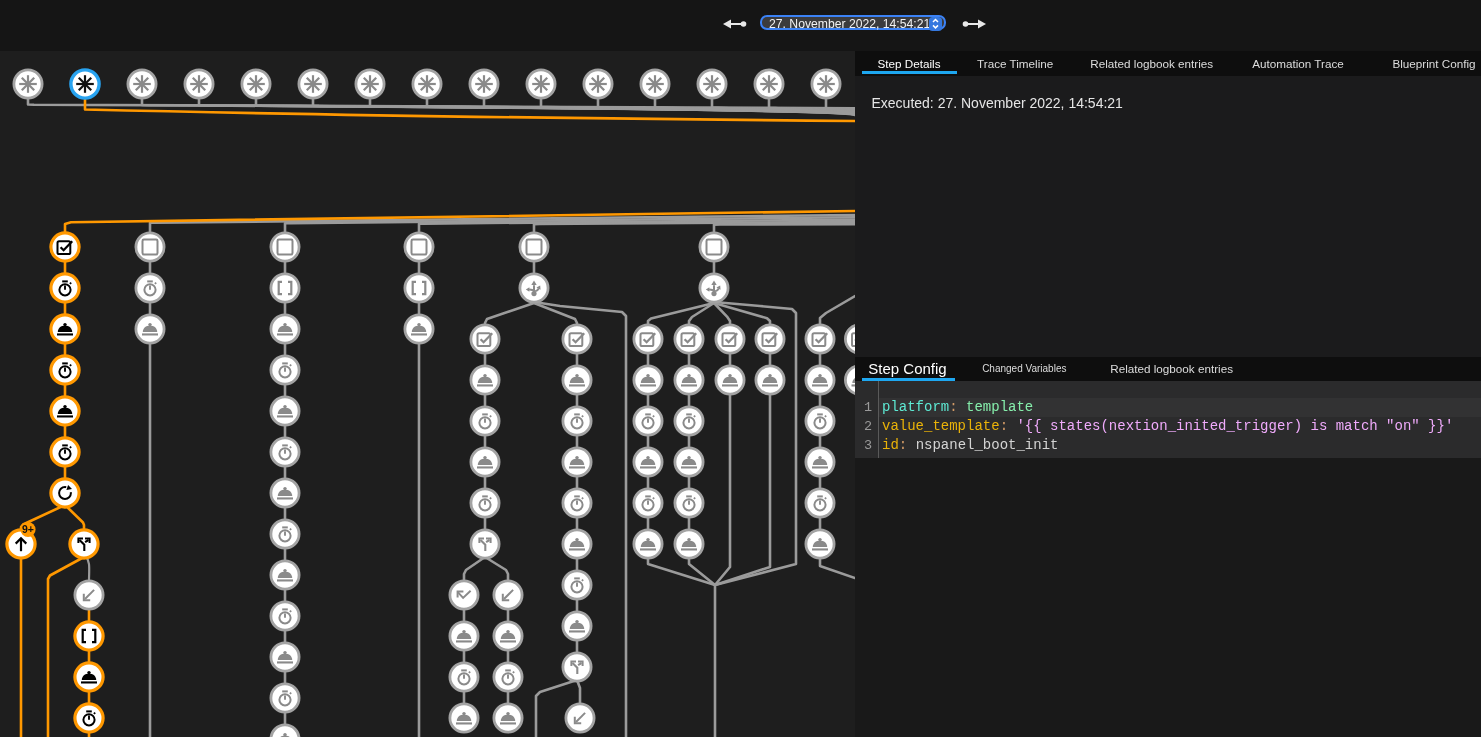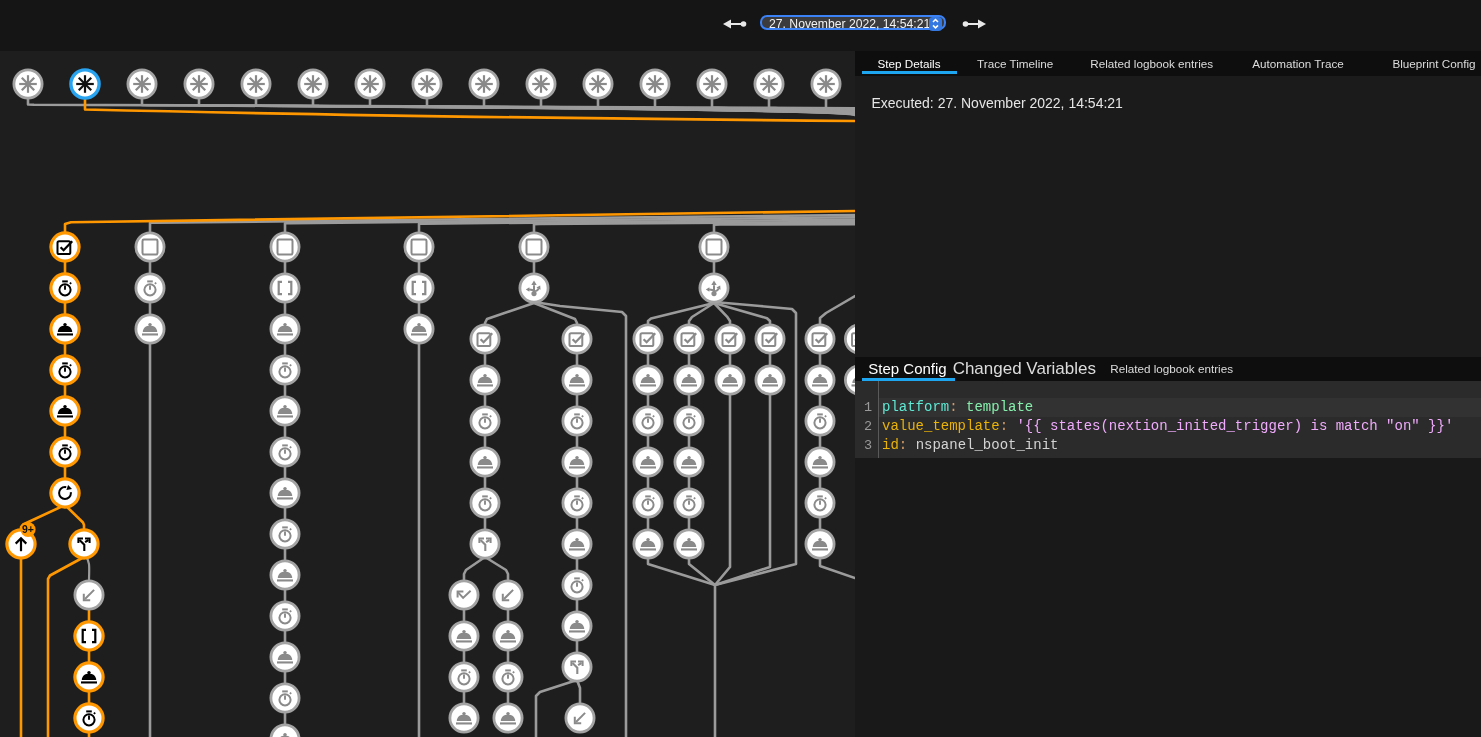--- a/index.html
+++ b/index.html
@@ -727,15 +727,15 @@
   </div>
   <div style="position:absolute;left:0;top:407px;width:626px;height:279px;background:#191919"></div>
 </div>
 
 <div style="position:absolute;left:909.0px;top:51px;height:25px;line-height:25px;transform:translateX(-50%);color:#ffffff;font-size:11.7px;white-space:nowrap">Step Details</div>
     <div style="position:absolute;left:1015.2px;top:51px;height:25px;line-height:25px;transform:translateX(-50%);color:#dcdcdc;font-size:11.7px;white-space:nowrap">Trace Timeline</div>
     <div style="position:absolute;left:1151.7px;top:51px;height:25px;line-height:25px;transform:translateX(-50%);color:#dcdcdc;font-size:11.7px;white-space:nowrap">Related logbook entries</div>
     <div style="position:absolute;left:1298.0px;top:51px;height:25px;line-height:25px;transform:translateX(-50%);color:#dcdcdc;font-size:11.7px;white-space:nowrap">Automation Trace</div>
     <div style="position:absolute;left:1434px;top:51px;height:25px;line-height:25px;transform:translateX(-50%);color:#dcdcdc;font-size:11.7px;white-space:nowrap">Blueprint Config</div>
 <div style="position:absolute;left:907.5px;top:357px;height:24px;line-height:24px;transform:translateX(-50%);color:#ffffff;font-size:15px;white-space:nowrap">Step Config</div>
-    <div style="position:absolute;left:1024.3px;top:357px;height:24px;line-height:24px;transform:translateX(-50%);color:#dcdcdc;font-size:17px;white-space:nowrap">Changed Variables</div>
+    <div style="position:absolute;left:1024.3px;top:357px;height:24px;line-height:24px;transform:translateX(-50%);color:#dcdcdc;font-size:10px;white-space:nowrap">Changed Variables</div>
     <div style="position:absolute;left:1171.6px;top:357px;height:24px;line-height:24px;transform:translateX(-50%);color:#dcdcdc;font-size:11.7px;white-space:nowrap">Related logbook entries</div>
 </div>
 
 </body></html>

